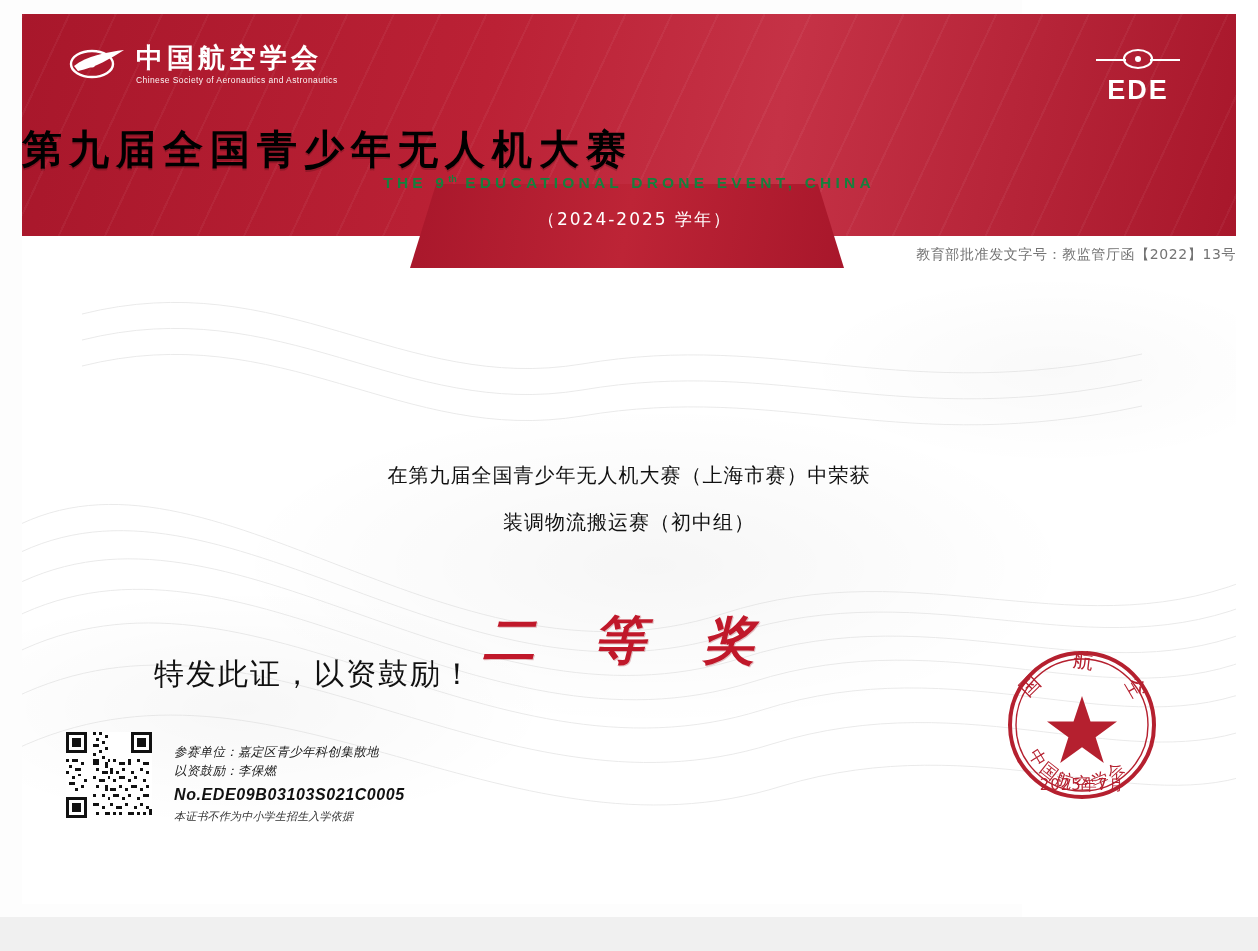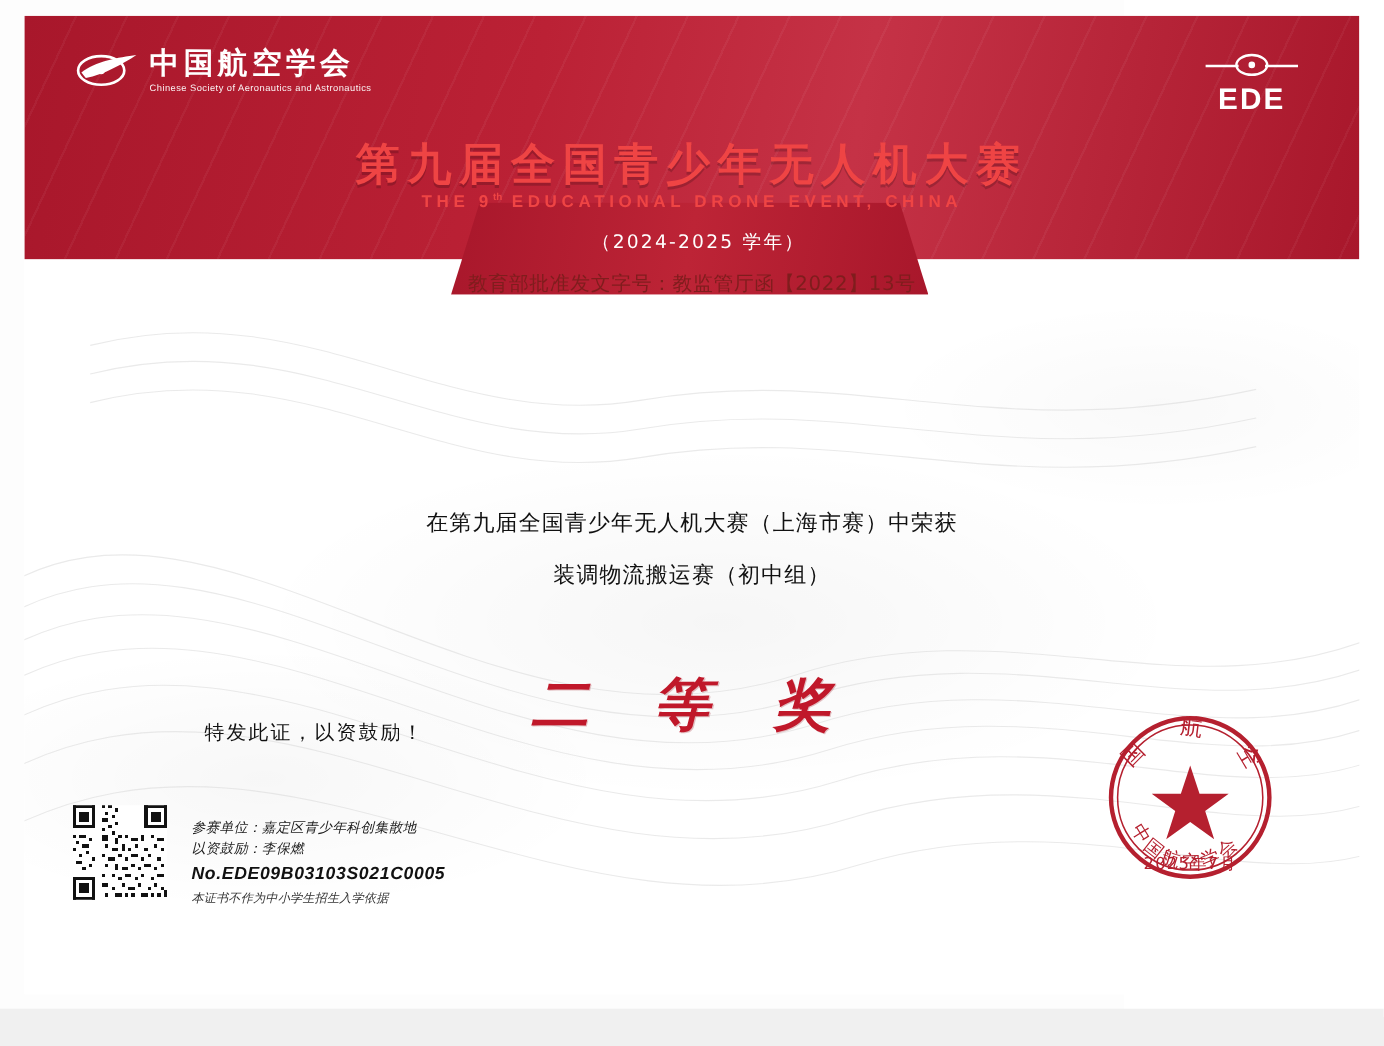--- a/index.html
+++ b/index.html
@@ -34,30 +34,30 @@
   .csaa{position:absolute;left:46px;top:30px;display:flex;align-items:center;gap:10px;}
   .csaa-logo{width:58px;height:40px;}
   .csaa-text{color:#fff;line-height:1;}
   .csaa-cn{font-size:27px;font-weight:700;letter-spacing:4px;font-family:"DejaVu Sans",sans-serif;}
   .csaa-en{font-size:8.5px;letter-spacing:.4px;margin-top:5px;opacity:.95;}
 
   .ede{position:absolute;right:52px;top:30px;text-align:center;color:#fff;}
   .ede-mark{width:92px;height:30px;display:block;}
   .ede-text{font-size:27px;font-weight:700;letter-spacing:2px;margin-top:1px;font-family:"Liberation Sans",sans-serif;}
 
-  .title-cn{position:absolute;left:0;right:0;top:108px;text-align:center;color:#ef4444;
+  .title-cn{position:absolute;left:0;right:0;top:108px;color:#000000;
       font-family:"DejaVu Sans",sans-serif;font-size:40px;font-weight:700;letter-spacing:7px;
       text-shadow:0 2px 0 rgba(0,0,0,.18);}
-  .title-en{position:absolute;left:0;right:0;top:160px;text-align:center;color:#ef4444;
+  .title-en{position:absolute;left:0;right:0;top:160px;text-align:center;color:#15803d;
       font-size:15.5px;letter-spacing:4.2px;font-weight:600;}
   .title-en sup{font-size:9px;letter-spacing:0;}
   .title-year{position:absolute;left:0;right:0;top:194px;text-align:center;color:#fff;
       font-size:17px;letter-spacing:2px;font-family:"DejaVu Sans",sans-serif;padding-left:12px;}
-  .approval{position:absolute;left:0;right:0;top:232px;text-align:center;color:#7f1d1d;
-      font-size:18px;letter-spacing:.6px;font-family:"DejaVu Sans",sans-serif;}
+  .approval{position:absolute;left:0;right:0;top:232px;text-align:right;color:#737373;
+      font-size:14px;letter-spacing:.6px;font-family:"DejaVu Sans",sans-serif;}
 
   .cert-title{position:absolute;left:0;right:0;top:272px;text-align:center;
       font-family:"DejaVu Sans",sans-serif;font-size:58px;font-weight:700;letter-spacing:10px;
       background:linear-gradient(180deg,#e8d9a8 0%,#c8a54e 42%,#a07e2c 70%,#d8c183 100%);
       -webkit-background-clip:text;background-clip:text;color:transparent;
       text-shadow:0 1px 0 rgba(255,255,255,.35);}
 
   .recipient{position:absolute;left:150px;top:398px;display:flex;align-items:flex-end;}
   .recipient-name{font-family:"DejaVu Sans",sans-serif;font-size:23px;font-weight:700;color:#111;
       letter-spacing:2px;border-bottom:2px solid #111;padding:0 8px 3px 8px;min-width:96px;text-align:center;}
@@ -66,22 +66,22 @@
   .line1{position:absolute;left:0;right:0;top:448px;text-align:center;font-family:"DejaVu Sans",sans-serif;
       font-size:20px;color:#111;letter-spacing:1px;}
   .line2{position:absolute;left:0;right:0;top:495px;text-align:center;font-family:"DejaVu Sans",sans-serif;
       font-size:20px;color:#111;letter-spacing:1px;}
 
   .award{position:absolute;left:0;right:0;top:552px;text-align:center;
       font-family:"DejaVu Serif","Liberation Serif",serif;font-weight:700;font-style:italic;
       font-size:52px;letter-spacing:20px;color:#c0182a;
       text-shadow:1px 1px 0 rgba(150,10,25,.25);margin-top:40px;}
 
-  .encourage{position:absolute;left:164px;top:640px;font-family:"DejaVu Sans",sans-serif;
-      font-size:18px;color:#111;letter-spacing:2px;}
+  .encourage{position:absolute;left:132px;top:640px;font-family:"DejaVu Sans",sans-serif;
+      font-size:30px;color:#111;letter-spacing:2px;}
 
   .qr{position:absolute;left:44px;top:718px;width:86px;height:86px;}
   .footer{position:absolute;left:152px;top:728px;color:#1a1a1a;font-style:italic;}
   .footer .f-sm{font-family:"DejaVu Sans",sans-serif;font-size:12.5px;line-height:19px;letter-spacing:.3px;}
   .footer .f-no{font-family:"Liberation Sans",sans-serif;font-size:16px;font-weight:700;letter-spacing:.6px;margin-top:6px;color:#111;}
   .footer .f-note{font-family:"DejaVu Sans",sans-serif;font-size:11px;margin-top:5px;color:#333;letter-spacing:.2px;}
 
   .seal{position:absolute;left:975px;top:626px;width:170px;height:170px;}
   .seal-date{position:absolute;left:995px;top:762px;width:130px;text-align:center;
       font-family:"DejaVu Sans",sans-serif;font-size:15px;color:#b5202f;letter-spacing:1px;}

